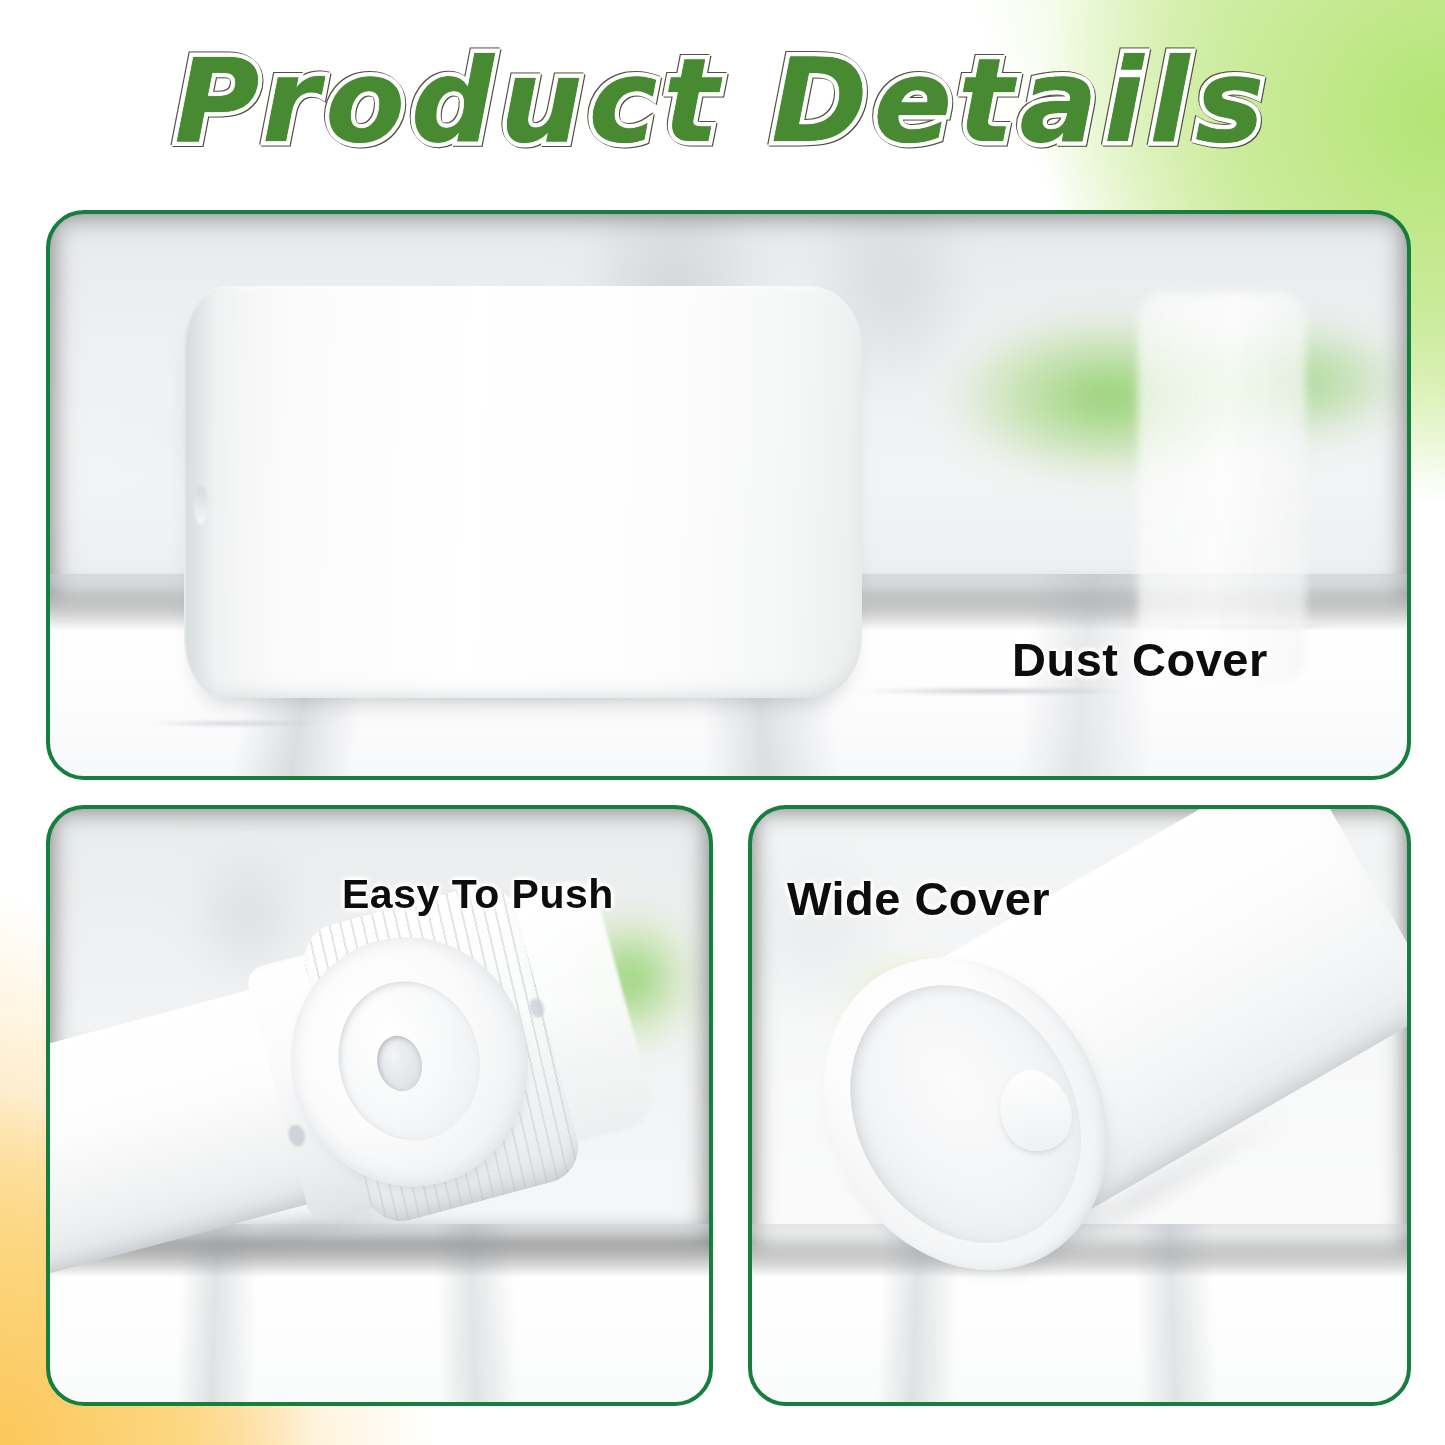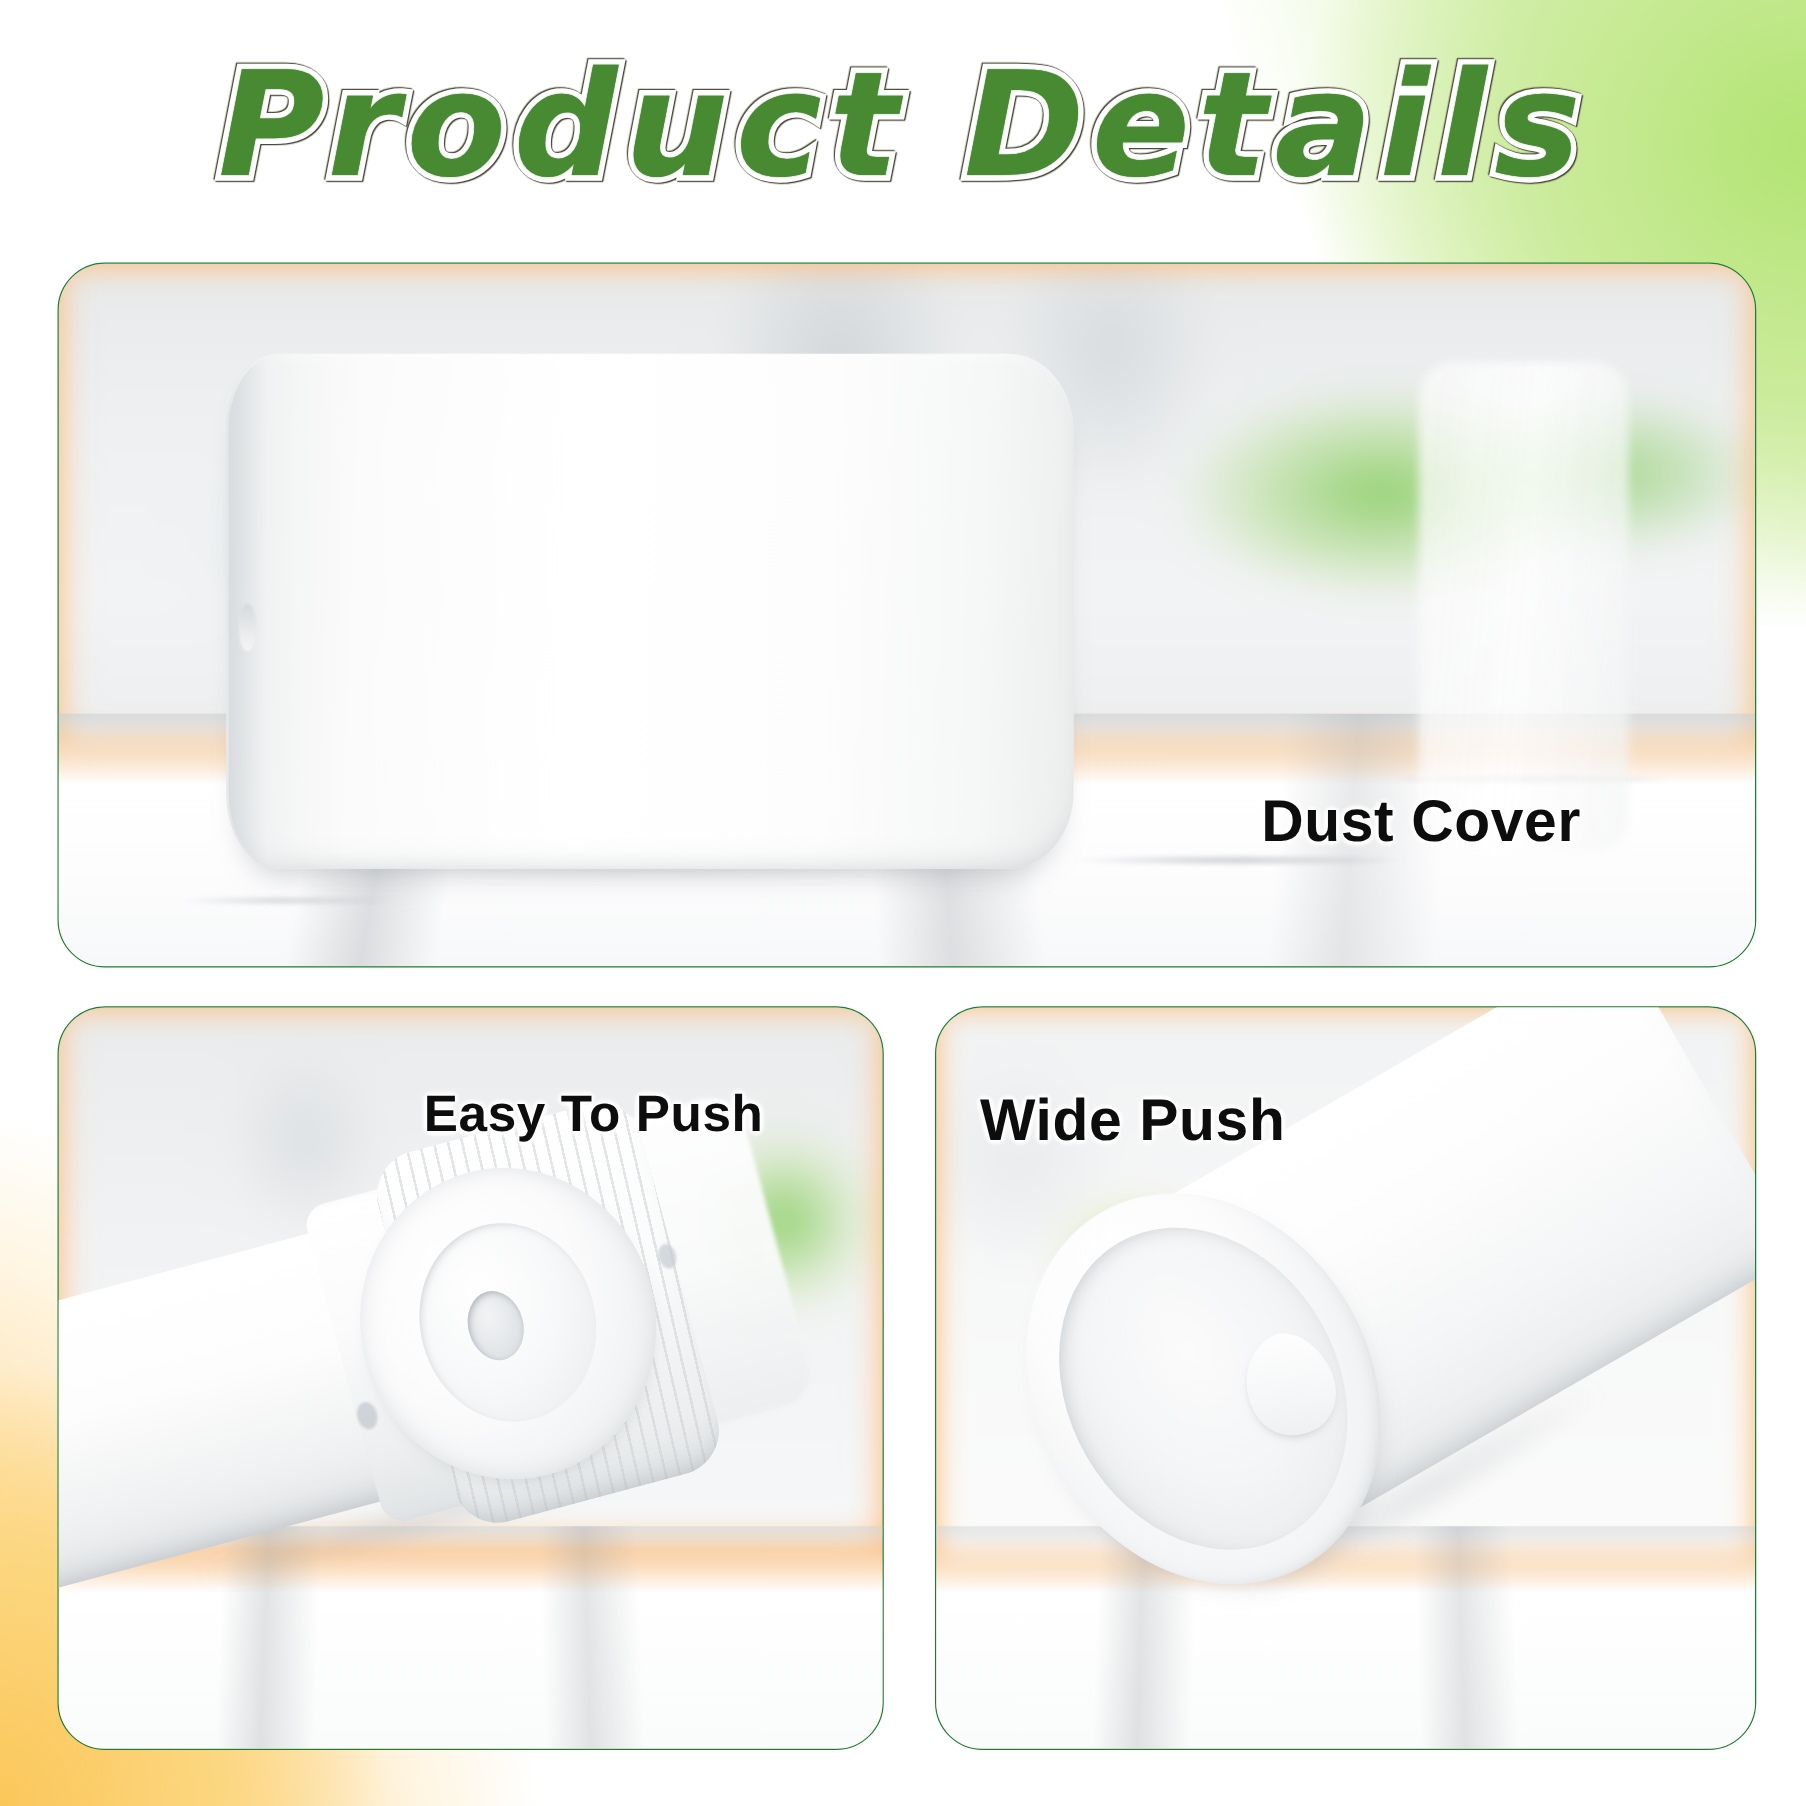--- a/index.html
+++ b/index.html
@@ -89,24 +89,24 @@
     text-shadow:
       0 0 1px #3d7a2b,
       10px 0 0 rgba(255,255,255,0.0);
     filter: drop-shadow(1.5px 1.5px 0 #4a4a3a)
             drop-shadow(-1px -1px 0 #52523f);
   }
 
   
   .card {
     position: absolute;
-    border: 1px solid #15803d;
+    border: 4px solid #15803d;
     border-radius: 38px;
     overflow: hidden;
-    background: #fdba74;
+    background: #737373;
   }
   #card-dust-cover { left: 46px;  top: 210px; width: 1357px; height: 562px; }
   #card-easy-push  { left: 46px;  top: 805px; width: 659px;  height: 593px; }
   #card-wide-mouth { left: 748px; top: 805px; width: 655px;  height: 593px; }
 
   
   .scene {
     position: absolute;
     inset: 0;
     overflow: hidden;
@@ -458,16 +458,16 @@
       <div class="backdrop-wm"></div>
       <div class="marble-sm"></div>
       <div id="wm-group">
         <div id="wm-shadow"></div>
         <div id="wm-body"></div>
         <div id="wm-rim"></div>
         <div id="wm-inner"></div>
         <div id="wm-tab"></div>
       </div>
     </div>
-    <div class="label" id="label-wide-mouth">Wide Push</div>
+    <div class="label" id="label-wide-mouth">Wide Cover</div>
   </div>
 
 </div>
 
 </body></html>

